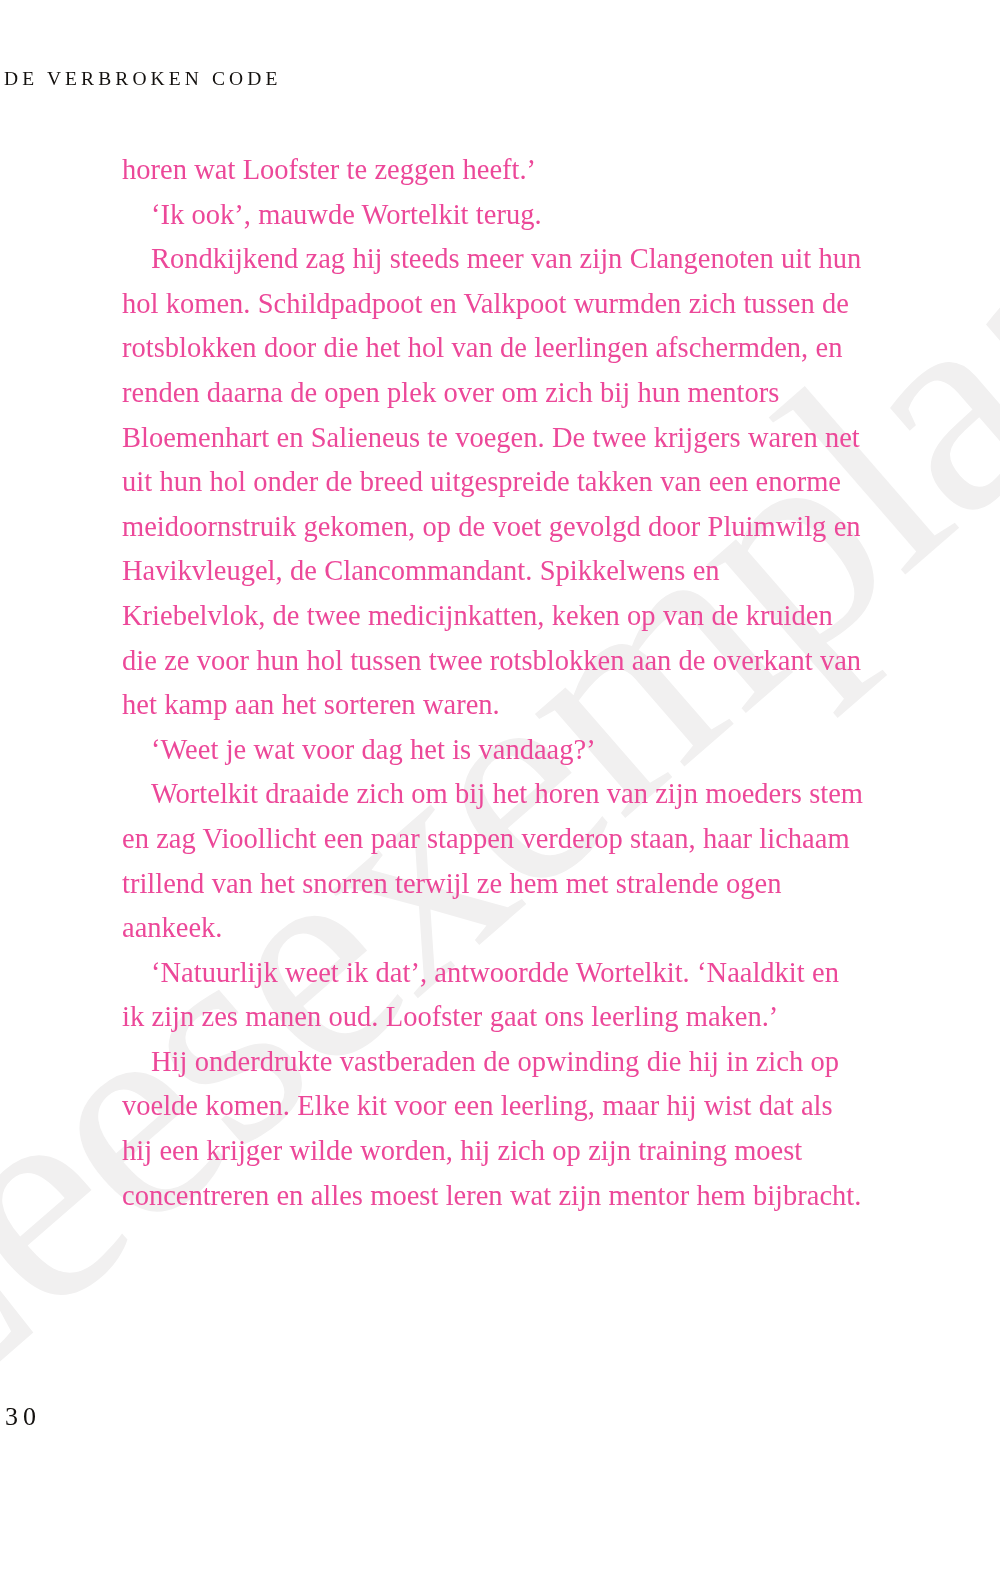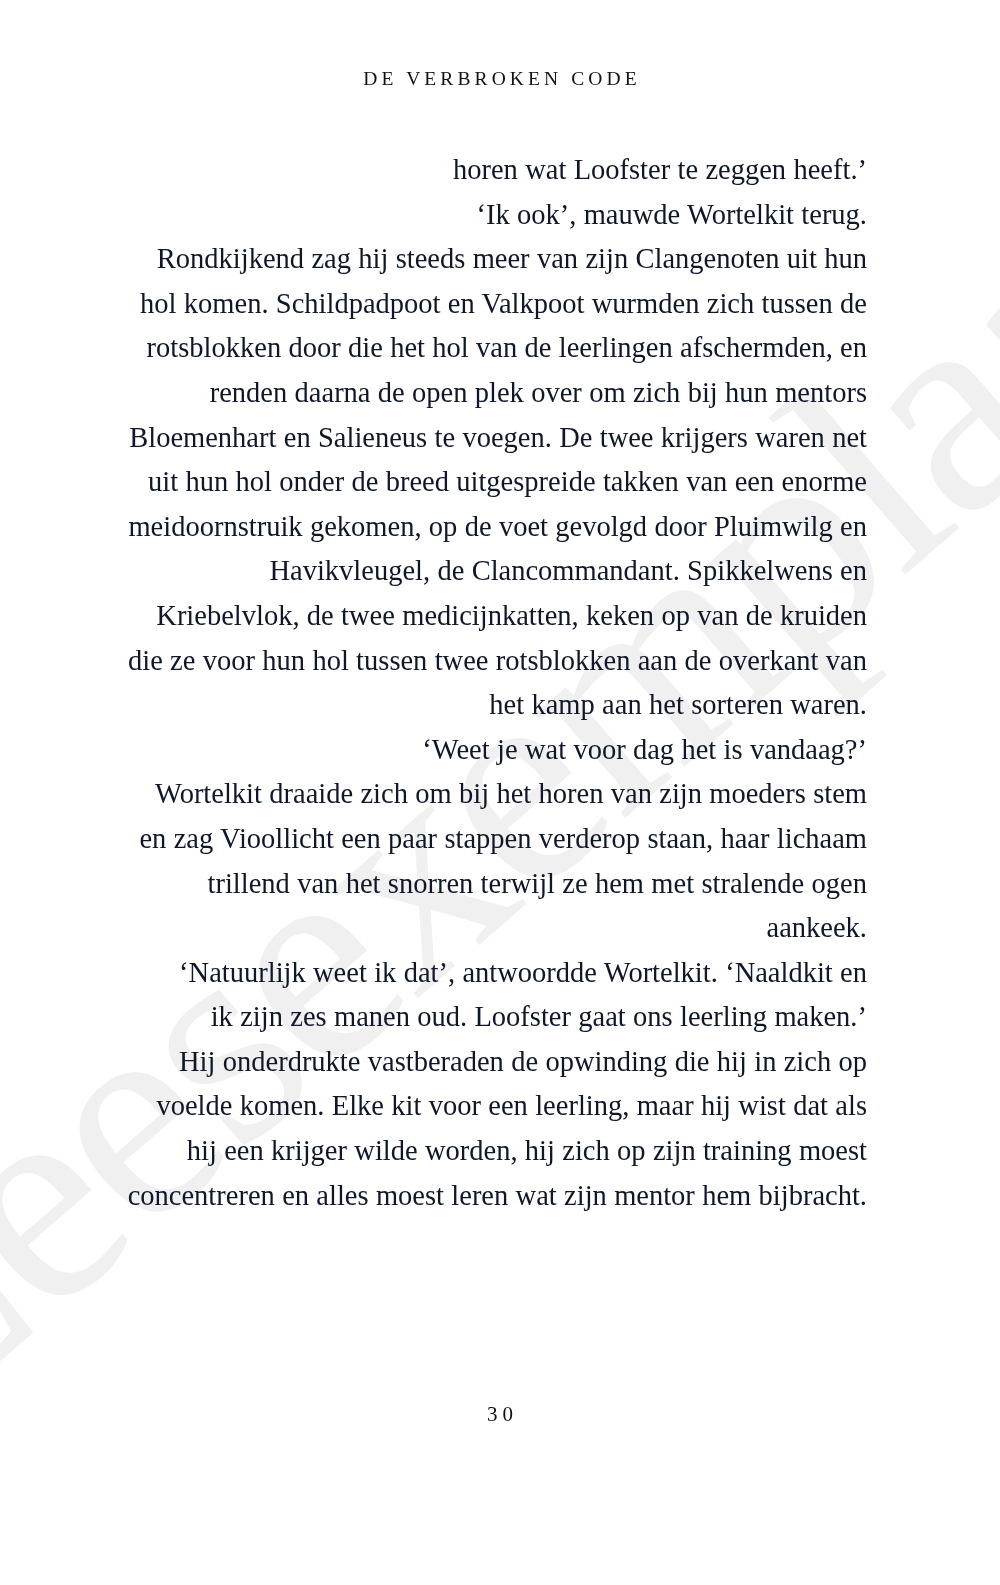--- a/index.html
+++ b/index.html
@@ -48,56 +48,54 @@
     position: absolute;
     inset: 0;
     z-index: 2;
   }
 
   .running-head {
     position: absolute;
     left: 0;
     right: 0;
     top: 68px;
-    text-align: center;
     font-size: 19.5px;
     letter-spacing: 4.1px;
     text-indent: 4.1px;
     color: #14110f;
     font-weight: 400;
   }
 
   .textblock {
     position: absolute;
     left: 122px;
     top: 148px;
     width: 745px;
   }
 
   .para {
     margin: 0;
     font-size: 28.5px;
     line-height: 44.6px;
-    text-align: right;
-    color: #0f172a;
+    text-align: left;
+    color: #ec4899;
     hyphens: none;
     word-spacing: 0.2px;
   }
 
   .para.indent {
     text-indent: 29px;
   }
 
   .folio {
     position: absolute;
     left: 0;
     right: 0;
     top: 1402px;
-    text-align: center;
-    font-size: 21px;
+    font-size: 26px;
     letter-spacing: 5px;
     text-indent: 5px;
     color: #14110f;
   }
 </style>
 </head>
 <body>
 
 <div class="page" style="background: rgb(255, 255, 255); color: rgb(20, 17, 15);">
 

